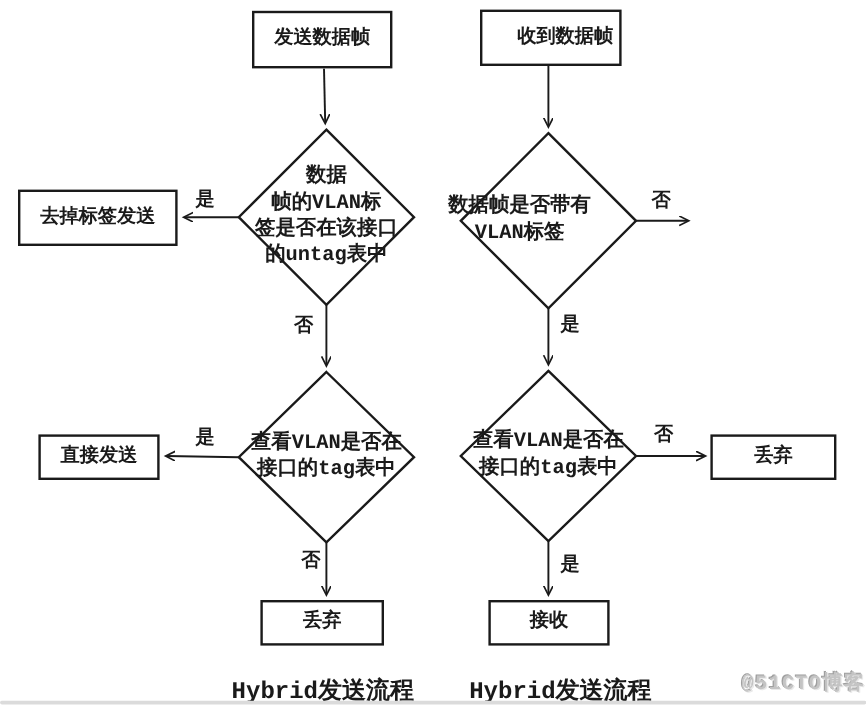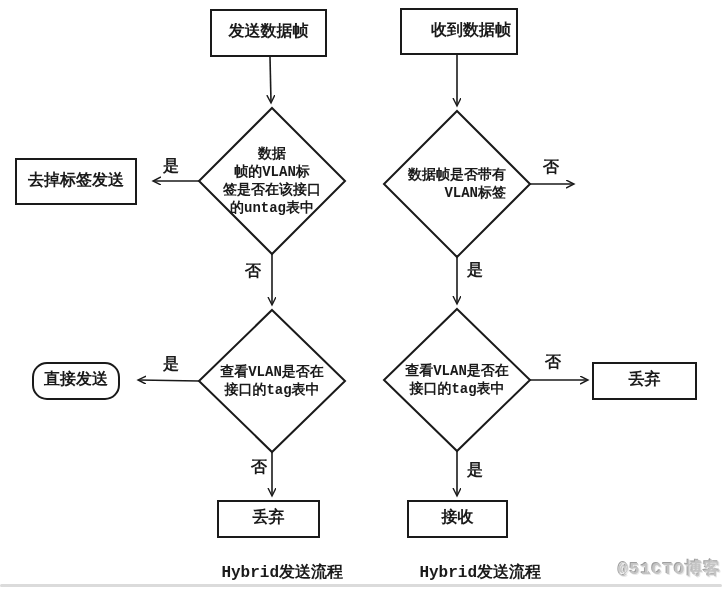--- a/index.html
+++ b/index.html
@@ -26,33 +26,33 @@
     text-align: center;
     line-height: 1.2;
   }
   .dtext {
     position: absolute;
     display: flex;
     align-items: center;
     justify-content: center;
     text-align: center;
     font-weight: 700;
-    font-size: 14px;
+    font-size: 17px;
     line-height: 1.3;
     white-space: pre-line;
   }
   .elabel {
     position: absolute;
     font-weight: 700;
     font-size: 16px;
   }
   .caption {
     position: absolute;
     font-weight: 700;
-    font-size: 16px;
+    font-size: 20px;
     text-align: right;
     white-space: nowrap;
   }
   .watermark {
     position: absolute;
     left: 618px;
     top: 557px;
     font-size: 17px;
     font-weight: 700;
     color: #c4c4c4;
@@ -94,33 +94,33 @@
 
     <line x1="457" y1="55" x2="457" y2="105" stroke="#1a1a1a" stroke-width="1.6" marker-end="url(#arrow)"></line>
     <line x1="530" y1="184" x2="573" y2="184" stroke="#1a1a1a" stroke-width="1.6" marker-end="url(#arrow)"></line>
     <line x1="457" y1="257" x2="457" y2="303" stroke="#1a1a1a" stroke-width="1.6" marker-end="url(#arrow)"></line>
     <line x1="530" y1="380" x2="587" y2="380" stroke="#1a1a1a" stroke-width="1.6" marker-end="url(#arrow)"></line>
     <line x1="457" y1="451" x2="457" y2="495" stroke="#1a1a1a" stroke-width="1.6" marker-end="url(#arrow)"></line>
   </svg>
 
   <div class="box" style="left:210px; top:9px;  width:117px; height:48px;">发送数据帧</div>
   <div class="box" style="left:400px; top:8px;  width:118px; height:47px;padding-left:24px;">收到数据帧</div>
-  <div class="box" style="left:15px;  top:158px; width:122px; height:47px;">去掉标签发送</div>
-  <div class="box" style="left:32px;  top:362px; width:88px; height:38px;border-radius:15px;">直接发送</div>
+  <div class="box" style="left:15px;  top:158px; width:133px; height:47px;">去掉标签发送</div>
+  <div class="box" style="left:32px;  top:362px; width:101px; height:38px;">直接发送</div>
   <div class="box" style="left:592px; top:362px; width:105px; height:38px;">丢弃</div>
   <div class="box" style="left:217px; top:500px; width:103px; height:38px;">丢弃</div>
   <div class="box" style="left:407px; top:500px; width:101px; height:38px;">接收</div>
 
   <div class="dtext" style="left:199px; top:116px; width:146px; height:130px;">数据
 帧的VLAN标
 签是否在该接口
 的untag表中</div>
   <div class="dtext" style="left:196px; top:345px; width:152px; height:72px;">查看VLAN是否在
 接口的tag表中</div>
-  <div class="dtext" style="left:384px; top:148px; width:146px; height:72px;text-align:right;">数据帧是否带有
+  <div class="dtext" style="left:360px; top:148px; width:146px; height:72px;">数据帧是否带有
 VLAN标签</div>
   <div class="dtext" style="left:381px; top:344px; width:152px; height:72px;">查看VLAN是否在
 接口的tag表中</div>
 
   <span class="elabel" style="left:163px; top:156px;">是</span>
   <span class="elabel" style="left:245px; top:261px;">否</span>
   <span class="elabel" style="left:163px; top:354px;">是</span>
   <span class="elabel" style="left:251px; top:457px;">否</span>
   <span class="elabel" style="left:543px; top:157px;">否</span>
   <span class="elabel" style="left:467px; top:260px;">是</span>

